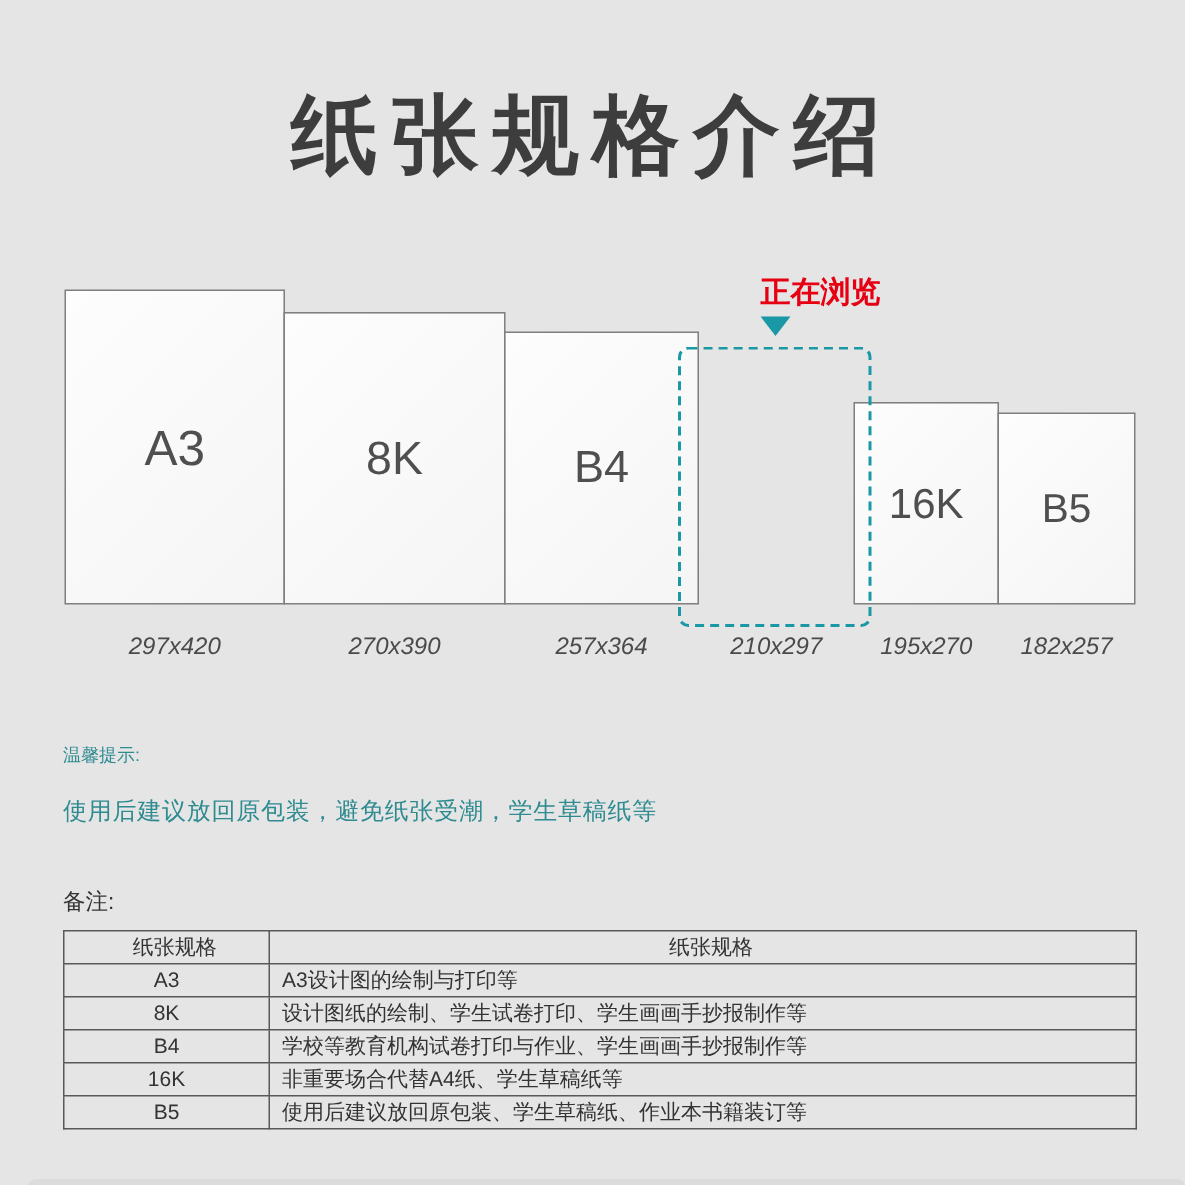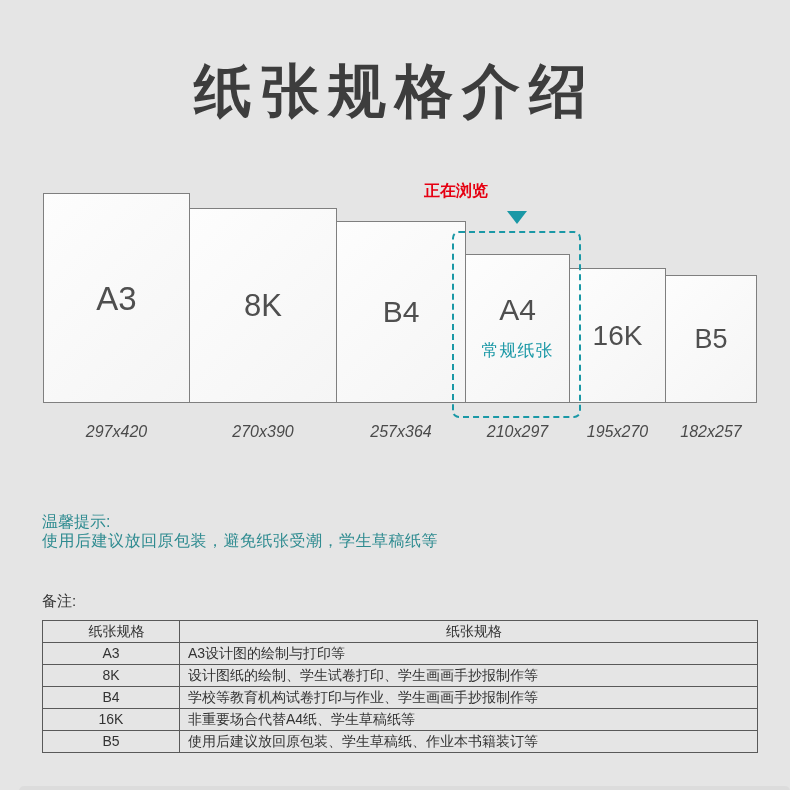--- a/index.html
+++ b/index.html
@@ -31,34 +31,34 @@
     position:absolute;top:423px;text-align:center;font-size:16px;color:#4a4a4a;font-style:italic;
   }
   .d-a3 {left:43px; width:147px;}
   .d-8k {left:189px;width:148px;}
   .d-b4 {left:336px;width:130px;}
   .d-a4 {left:465px;width:105px;}
   .d-16k{left:569px;width:97px;}
   .d-b5 {left:665px;width:92px;}
   
   .browse-label{
-    position:absolute;left:424px;top:181px;width:150px;text-align:left;
-    color:#e60012;font-size:16px;font-weight:600;z-index:5;
+    position:absolute;left:437px;top:181px;width:150px;text-align:right;
+    color:#e60012;font-size:20px;font-weight:600;z-index:5;
   }
   .browse-arrow{
     position:absolute;left:507px;top:211px;width:0;height:0;z-index:5;
     border-left:10px solid transparent;border-right:10px solid transparent;
     border-top:13px solid #1a98a6;
   }
   .highlight-box{
     position:absolute;left:452px;top:231px;width:129px;height:187px;box-sizing:border-box;
     border:2px dashed #1a98a6;border-radius:7px;z-index:4;background:transparent;
   }
   
-  .tips-heading{position:absolute;left:42px;top:512px;font-size:16px;color:#2e8b90;}
+  .tips-heading{position:absolute;left:42px;top:495px;font-size:12px;color:#2e8b90;}
   .tips-body{position:absolute;left:42px;top:531px;font-size:16px;color:#2e8b90;letter-spacing:0.5px;}
   
   .notes-label{position:absolute;left:42px;top:592px;font-size:15px;color:#333;}
   table.spec{
     position:absolute;left:42px;top:620px;width:716px;border-collapse:collapse;
     table-layout:fixed;z-index:2;
   }
   table.spec td{
     border:1px solid #595959;height:21px;font-size:14px;color:#333;
     padding:0;line-height:21px;overflow:hidden;white-space:nowrap;
@@ -84,24 +84,20 @@
   <div class="highlight-box"></div>
 
   <div class="paper p-a3">
     <span class="size-name">A3</span>
   </div>
   <div class="paper p-8k">
     <span class="size-name">8K</span>
   </div>
   <div class="paper p-b4">
     <span class="size-name">B4</span>
-  </div>
-  <div class="paper p-a4">
-    <span class="size-name">A4</span>
-    <span class="paper-note">常规纸张</span>
   </div>
   <div class="paper p-16k">
     <span class="size-name">16K</span>
   </div>
   <div class="paper p-b5">
     <span class="size-name">B5</span>
   </div>
 
   <div class="dims d-a3">297x420</div>
   <div class="dims d-8k">270x390</div>

